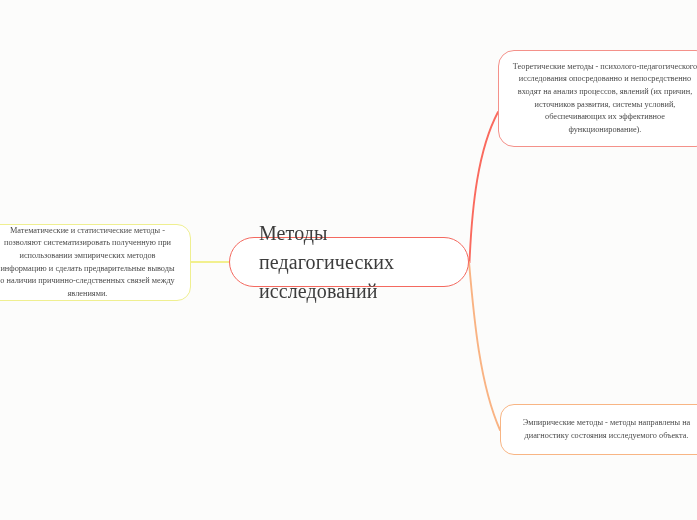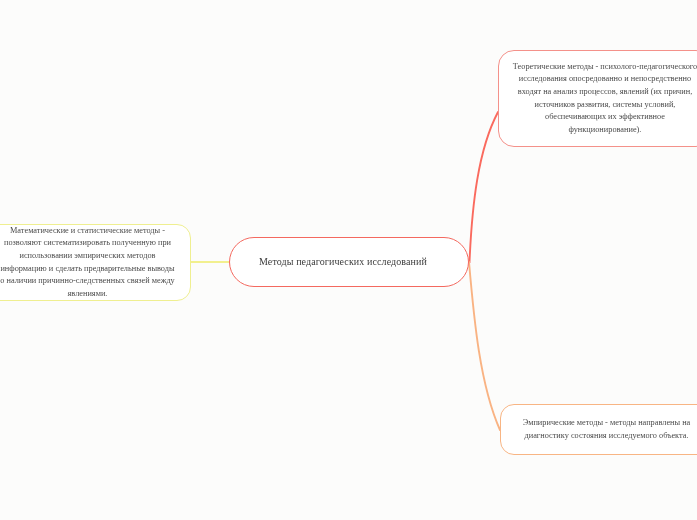--- a/index.html
+++ b/index.html
@@ -46,21 +46,21 @@
     left: 229px;
     top: 237px;
     width: 240px;
     height: 50px;
     border-color: #f4695f;
     border-radius: 25px;
     display: flex;
     align-items: center;
   }
   #node-root .node-text {
-    font-size: 10px;
+    font-size: 20px;
     line-height: 1.45;
     color: #3c3c3c;
     padding: 0 18px 0 29px;
     letter-spacing: 0.1px;
   }
 
   
   .node-branch {
     border-radius: 14px;
   }

